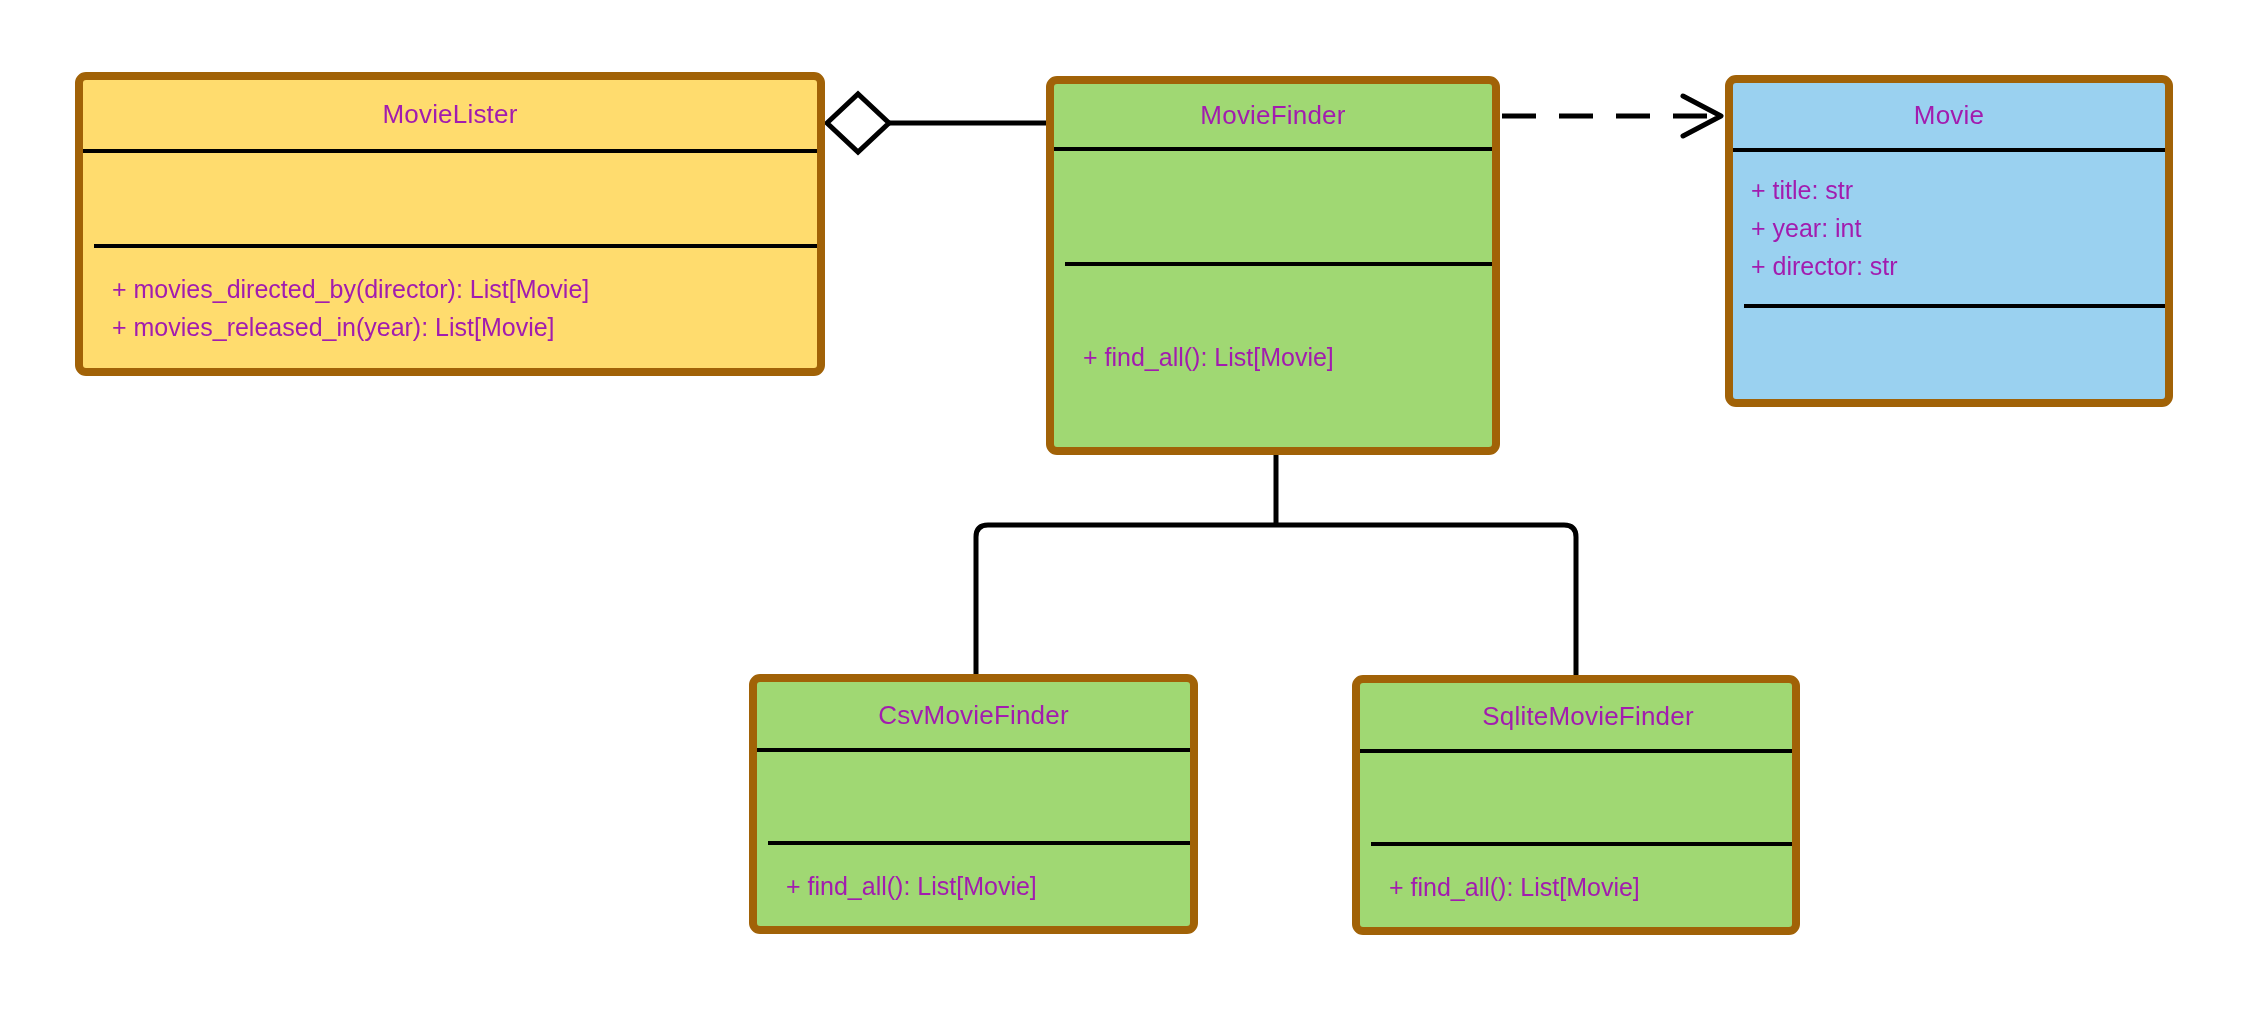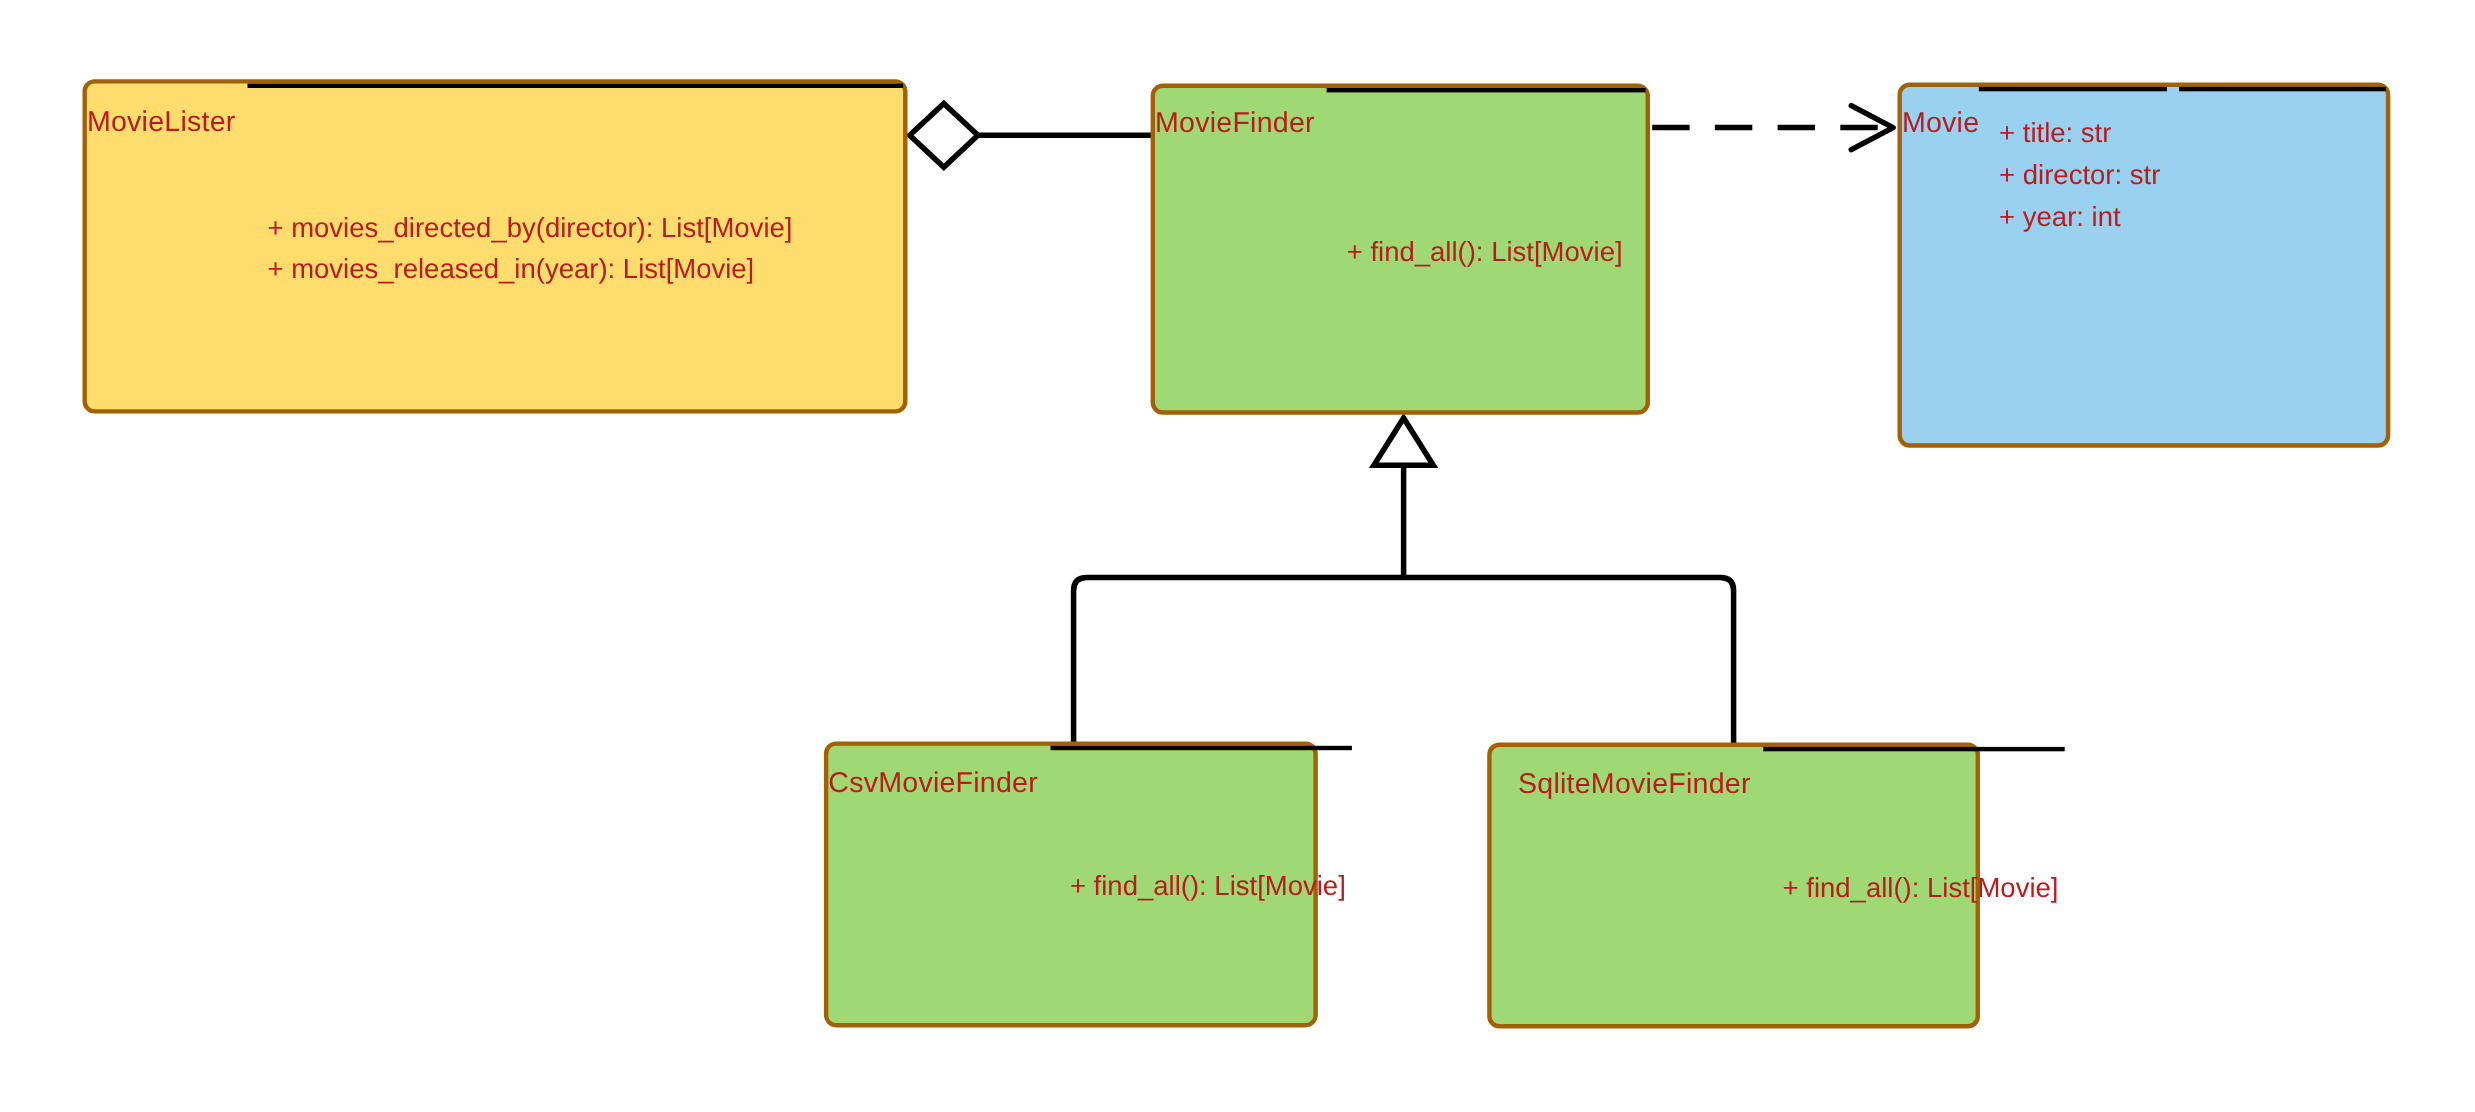--- a/index.html
+++ b/index.html
@@ -18,25 +18,25 @@
   .connectors {
     position: absolute;
     left: 0;
     top: 0;
     width: 2250px;
     height: 1011px;
   }
   .uml-class {
     position: absolute;
     box-sizing: border-box;
-    border: 4px solid #a16207;
+    border: 8px solid #a16207;
     border-radius: 11px;
     display: flex;
-    flex-direction: row;
-    color: #b91c1c;
+    flex-direction: column;
+    color: #a21caf;
   }
   .uml-class .title {
     box-sizing: border-box;
     display: flex;
     align-items: center;
     justify-content: center;
     font-size: 26px;
     letter-spacing: 0.2px;
     flex: 0 0 auto;
   }
@@ -86,34 +86,34 @@
 
   <div class="uml-class" style="left: 75px; top: 72px; width: 750px; height: 304px; background-color: rgb(255, 220, 110);">
     <div class="title" style="height:69px;">MovieLister</div>
     <div class="compartment" style="height:95px;"></div>
     <div class="compartment grow">
       <div class="member-row">+ movies_directed_by(director): List[Movie]</div>
       <div class="member-row">+ movies_released_in(year): List[Movie]</div>
     </div>
   </div>
 
-  <div class="uml-class" style="left: 1046px; top: 76px; width: 454px; height: 301px; background-color: rgb(160, 216, 115);">
+  <div class="uml-class" style="left: 1046px; top: 76px; width: 454px; height: 379px; background-color: rgb(160, 216, 115);">
     <div class="title" style="height:63px;">MovieFinder</div>
     <div class="compartment" style="height:115px;"></div>
     <div class="compartment grow">
       <div class="member-row">+ find_all(): List[Movie]</div>
     </div>
   </div>
 
   <div class="uml-class" style="left: 1725px; top: 75px; width: 448px; height: 332px; background-color: rgb(154, 209, 240);">
     <div class="title" style="height:65px;">Movie</div>
     <div class="compartment" style="height:156px;">
       <div class="member-row">+ title: str</div>
+      <div class="member-row">+ year: int</div>
       <div class="member-row">+ director: str</div>
-      <div class="member-row">+ year: int</div>
     </div>
     <div class="compartment grow"></div>
   </div>
 
   <div class="uml-class" style="left: 749px; top: 674px; width: 449px; height: 260px; background-color: rgb(160, 216, 115);">
     <div class="title" style="height:66px;">CsvMovieFinder</div>
     <div class="compartment" style="height:93px;"></div>
     <div class="compartment grow">
       <div class="member-row">+ find_all(): List[Movie]</div>
     </div>

